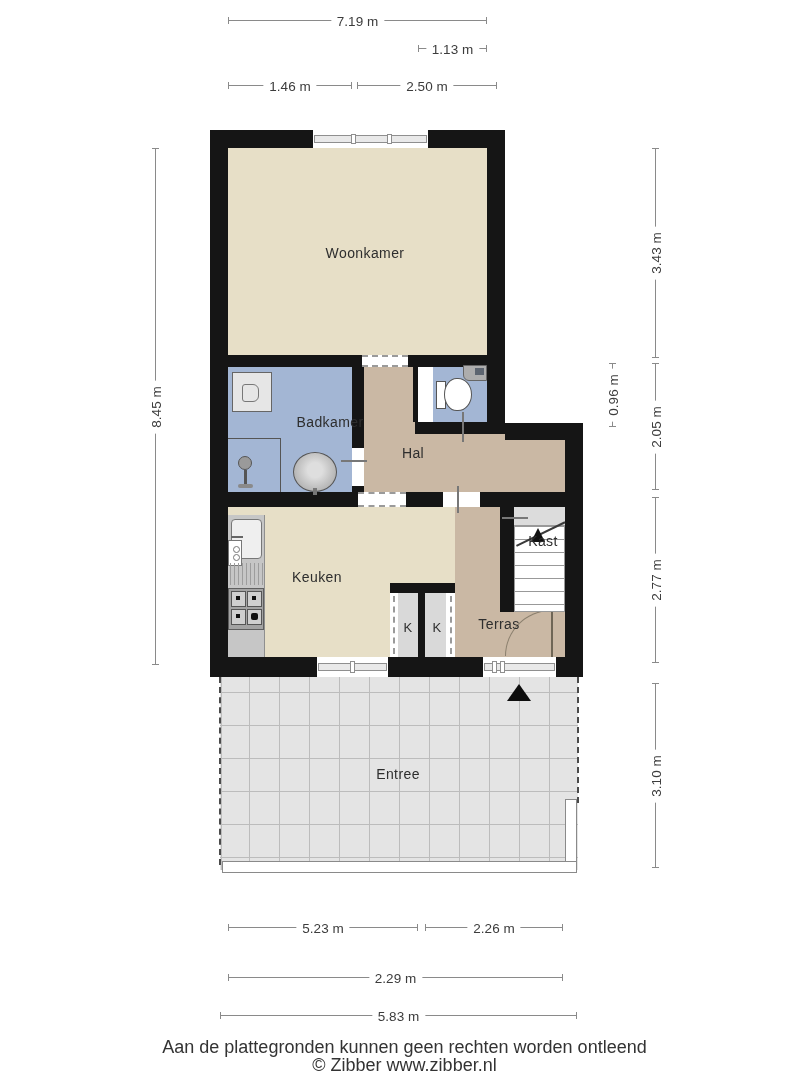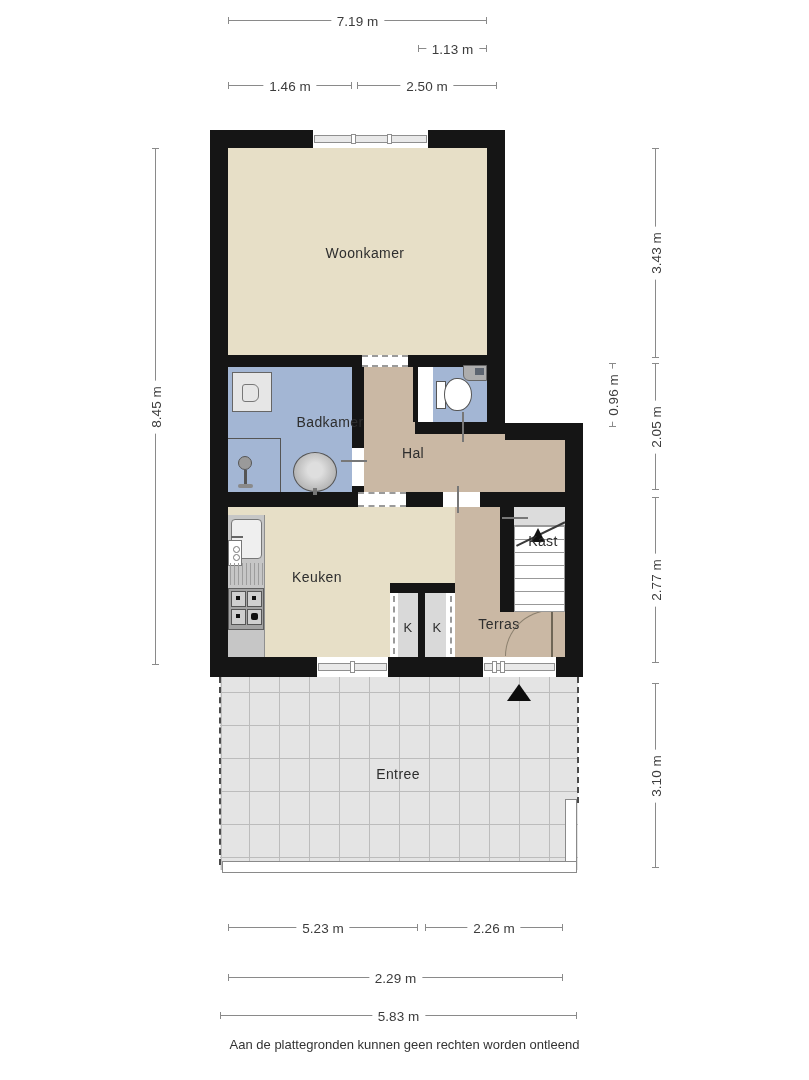--- a/index.html
+++ b/index.html
@@ -52,21 +52,21 @@
     position:absolute;background:#e4e4e4;
     background-image:
       repeating-linear-gradient(to right,#bcbcbc 0 1px,transparent 1px 30px),
       repeating-linear-gradient(to bottom,#bcbcbc 0 1px,transparent 1px 33px);
     background-position:29px 15px;
   }
   .dashed-edge{position:absolute;width:0;border-left:2px dashed #4a4a4a;}
   .white-strip{position:absolute;background:#fff;border:1px solid #8a8a8a;box-sizing:border-box;}
   
   .fx{position:absolute;box-sizing:border-box;}
-  .footer-line{position:absolute;left:0;right:0;text-align:center;font-size:13px;color:#333;}
+  .footer-line{position:absolute;left:0;right:0;text-align:center;font-size:18px;color:#333;}
 </style>
 </head>
 <body>
 
 <div class="canvas">
 
   <div>
 
     <div class="fill" style="left:228px;top:148px;width:260px;height:207px;background:#e7dfc7;"></div>
     <div class="fill" style="left:228px;top:367px;width:124px;height:125px;background:#a3b6d4;"></div>
@@ -260,14 +260,15 @@
       <span class="t2"></span>
     <span class="dlab">2.29 m</span>
   </div>
   <div class="dimh" style="left:220px;top:1015px;width:357px;">
     <span class="t1"></span>
       <span class="t2"></span>
     <span class="dlab">5.83 m</span>
   </div>
 
   <div class="footer-line" style="top:1037px;">Aan de plattegronden kunnen geen rechten worden ontleend</div>
+  <div class="footer-line" style="top:1055px;">© Zibber www.zibber.nl</div>
 
 </div>
 
 </body></html>

